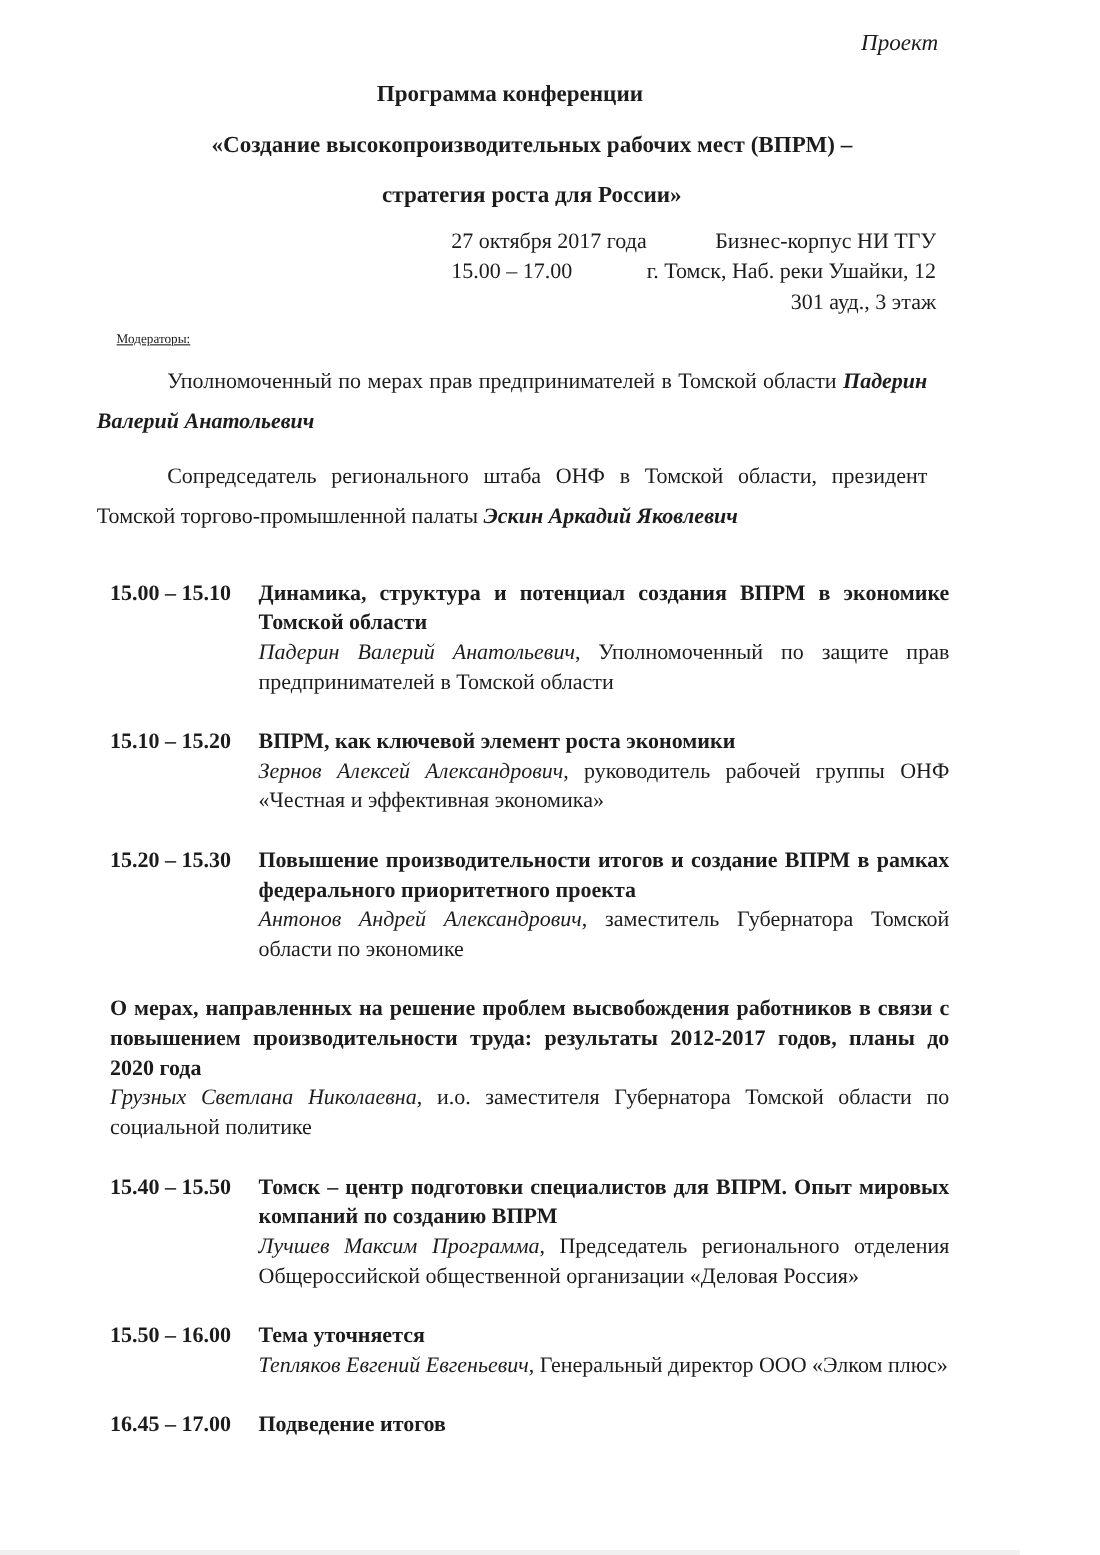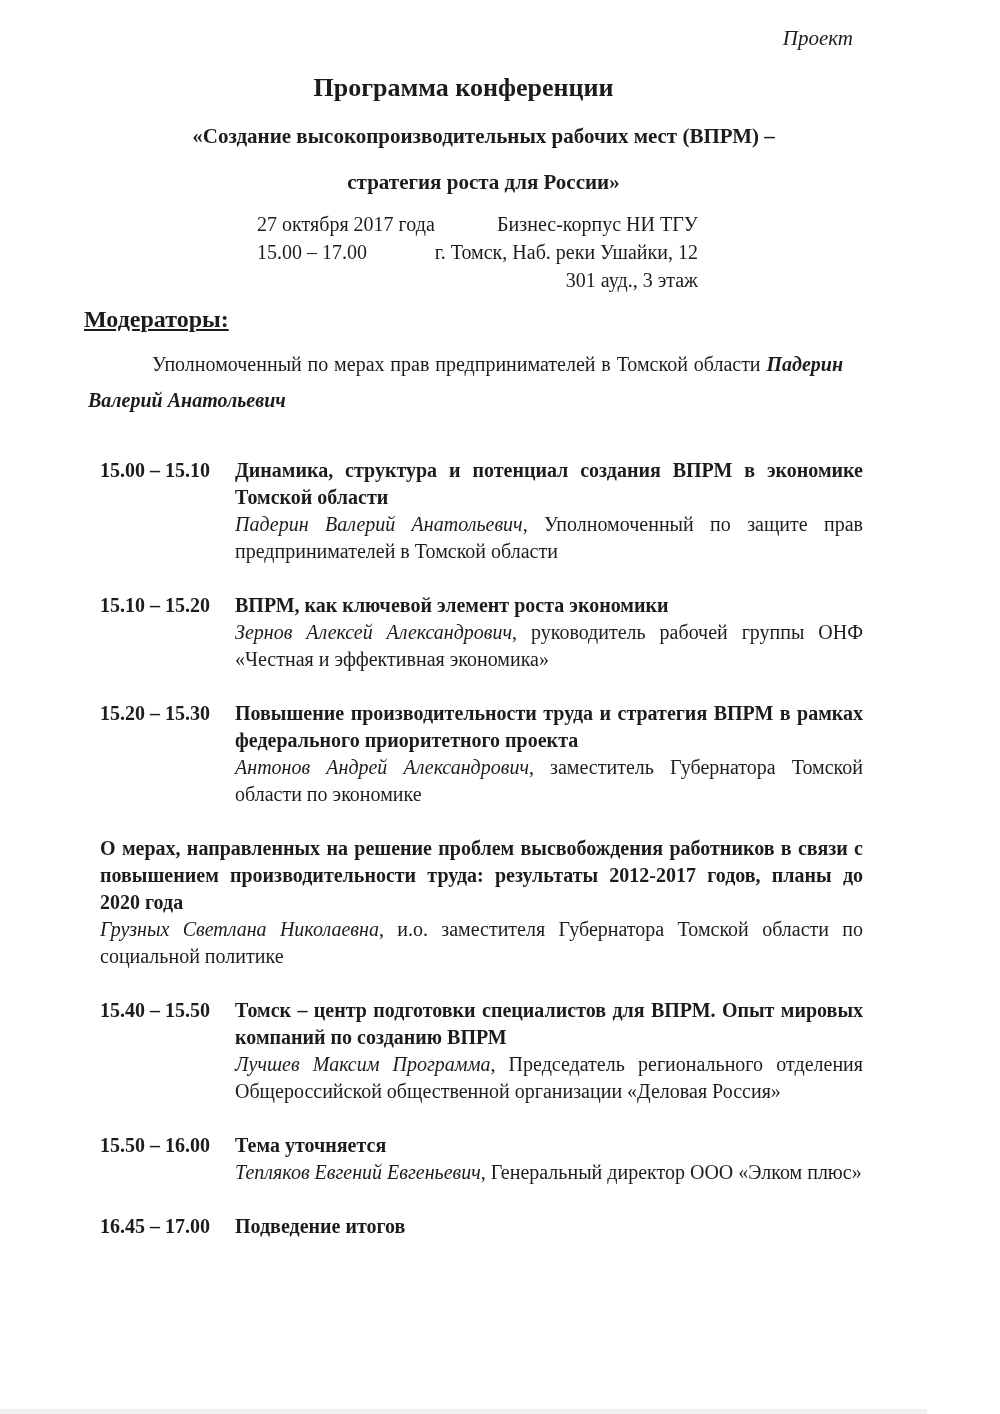--- a/index.html
+++ b/index.html
@@ -15,45 +15,45 @@
 
   .stamp {
     text-align: right;
     padding: 26px 74px 0 0;
     font-style: italic;
     font-size: 21px;
   }
   .title {
     margin: 22px 0 0 0;
     text-align: center;
-    font-size: 26px;
+    font-size: 21px;
     font-weight: bold;
   }
   .subtitle {
     margin-top: 21px;
     text-align: center;
     font-size: 21px;
     font-weight: bold;
     margin-left: 40px;
   }
 
   .info-row {
     display: flex;
-    justify-content: center;
+    justify-content: flex-end;
     align-items: flex-start;
     padding: 15px 76px 0 104px;
     font-size: 20px;
     line-height: 1.4;
   }
   .venue { text-align: right; }
 
   .mod-heading {
-    margin: 12px 0 0 84px;
-    font-size: 24px;
-    font-weight: bold;
+    margin: 12px 0 0 106px;
+    font-size: 12px;
+    font-weight: normal;
     text-decoration: underline;
   }
   .mod-para {
     margin: 13px 84px 0 88px;
     font-size: 20px;
     line-height: 1.82;
     text-indent: 64px;
     text-align: justify;
   }
   .mod-para .name { font-weight: bold; font-style: italic; }
@@ -113,20 +113,21 @@
       <div>Бизнес-корпус НИ ТГУ</div>
       <div>г. Томск, Наб. реки Ушайки, 12</div>
       <div>301 ауд., 3 этаж</div>
     </div>
   </div>
 
   <div class="mod-heading">Модераторы:</div>
 
   <p class="mod-para"><span>Уполномоченный по мерах прав предпринимателей в Томской области </span><span class="name">Падерин Валерий Анатольевич</span></p>
 
+  <p class="mod-para"><span>Сопредседатель регионального штаба ОНФ в Томской области, президент Томской торгово-промышленной палаты </span><span class="name">Эскин Аркадий Яковлевич</span></p>
 
   <div class="schedule">
 
     <div class="item">
       <div class="time">15.00 – 15.10</div>
       <div class="desc">
         <div class="item-title">Динамика, структура и потенциал создания ВПРМ в экономике Томской области</div>
         <div class="speaker"><span class="sp-name">Падерин Валерий Анатольевич</span><span>, Уполномоченный по защите прав предпринимателей в Томской области</span></div>
       </div>
     </div>
@@ -135,21 +136,21 @@
       <div class="time">15.10 – 15.20</div>
       <div class="desc">
         <div class="item-title">ВПРМ, как ключевой элемент роста экономики</div>
         <div class="speaker"><span class="sp-name">Зернов Алексей Александрович</span><span>, руководитель рабочей группы ОНФ «Честная и эффективная экономика»</span></div>
       </div>
     </div>
 
     <div class="item mt-lg">
       <div class="time">15.20 – 15.30</div>
       <div class="desc">
-        <div class="item-title">Повышение производительности труда и стратегия ВПРМ в рамках федерального приоритетного проекта</div>
+        <div class="item-title">Повышение производительности итогов и создание ВПРМ в рамках федерального приоритетного проекта</div>
         <div class="speaker"><span class="sp-name">Антонов Андрей Александрович</span><span>, заместитель Губернатора Томской области по экономике</span></div>
       </div>
     </div>
 
     <div class="item">
       <div class="desc">
         <div class="item-title">О мерах, направленных на решение проблем высвобождения работников в связи с повышением производительности труда: результаты 2012-2017 годов, планы до 2020 года</div>
         <div class="speaker"><span class="sp-name">Грузных Светлана Николаевна</span><span>, и.о. заместителя Губернатора Томской области по социальной политике</span></div>
       </div>
     </div>

